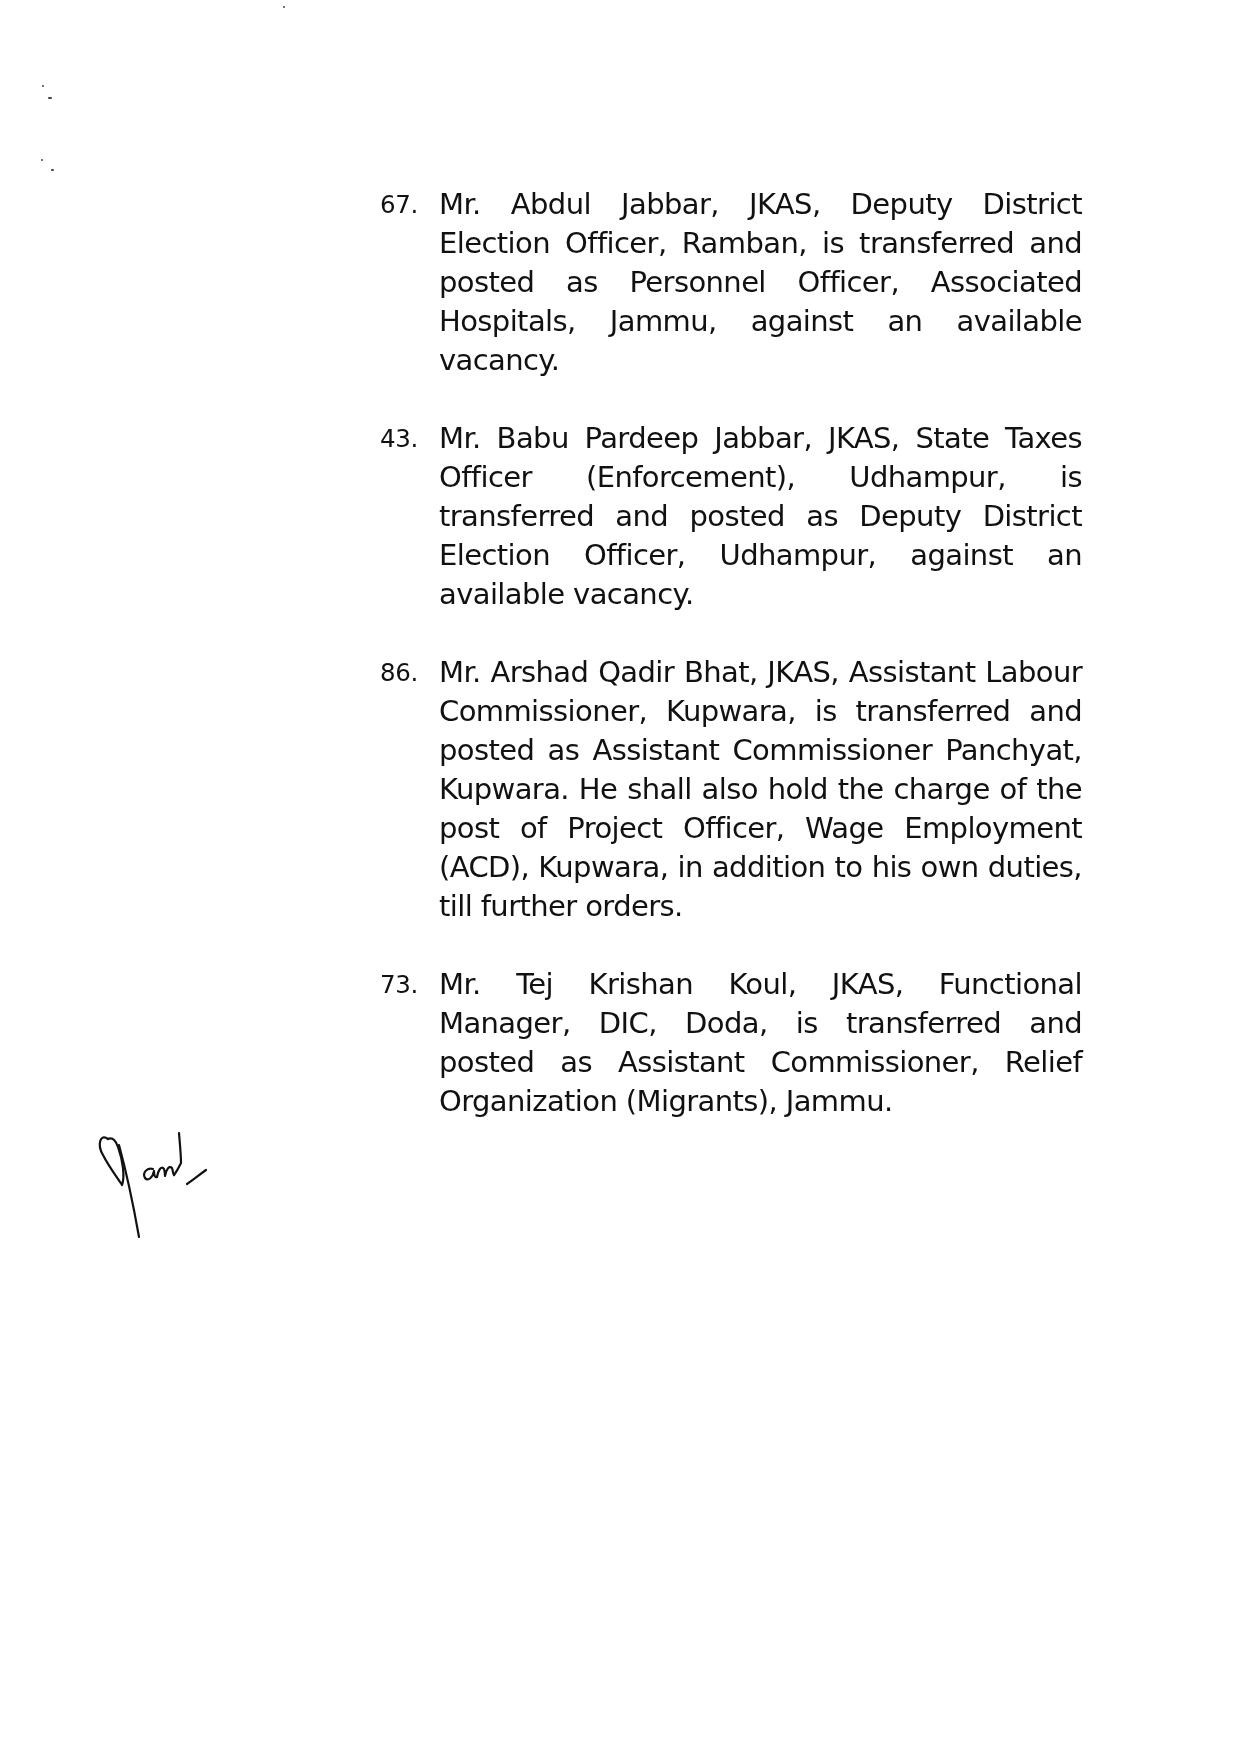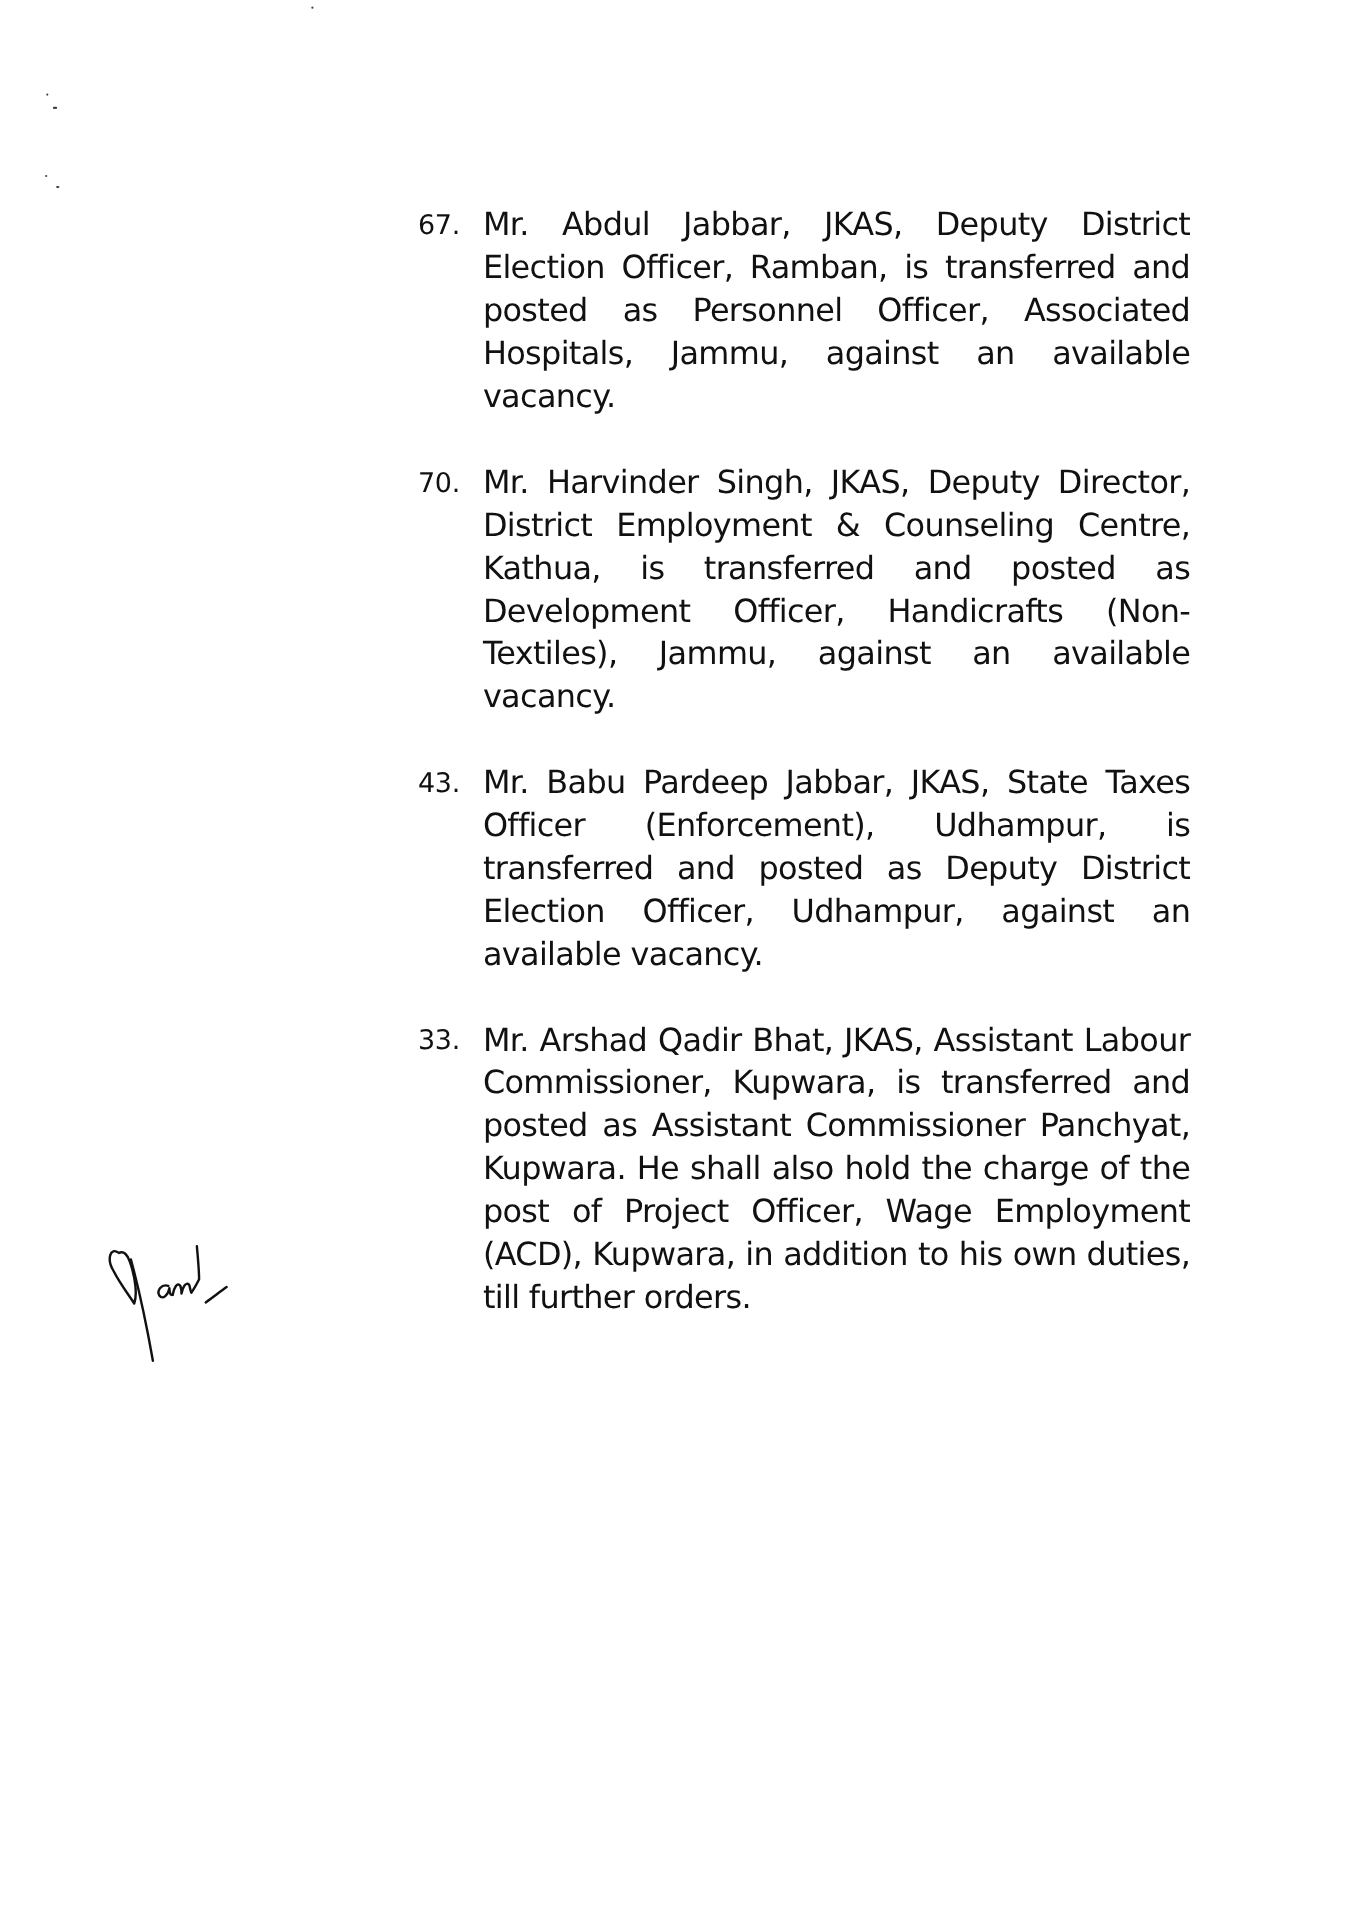--- a/index.html
+++ b/index.html
@@ -76,30 +76,30 @@
   <div class="speck" style="left:48px;top:97px;width:4px;height:2px;"></div>
   <div class="speck" style="left:41px;top:159px;width:2px;height:2px;"></div>
   <div class="speck" style="left:51px;top:169px;width:3px;height:2px;"></div>
 
   <ol class="orders">
     <li class="order-item">
       <span class="order-num">67.</span>
       <span class="order-text">Mr. Abdul Jabbar, JKAS, Deputy District Election Officer, Ramban, is transferred and posted as Personnel Officer, Associated Hospitals, Jammu, against an available vacancy.</span>
     </li>
     <li class="order-item">
-      <span class="order-num">70.</span>
-      <span class="order-text">Mr. Harvinder Singh, JKAS, Deputy Director, District Employment &amp; Counseling Centre, Kathua, is transferred and posted as Development Officer, Handicrafts (Non-Textiles), Jammu, against an available vacancy.</span>
-    </li>
-    <li class="order-item">
       <span class="order-num">43.</span>
       <span class="order-text">Mr. Babu Pardeep Jabbar, JKAS, State Taxes Officer (Enforcement), Udhampur, is transferred and posted as Deputy District Election Officer, Udhampur, against an available vacancy.</span>
     </li>
     <li class="order-item">
-      <span class="order-num">33.</span>
+      <span class="order-num">86.</span>
       <span class="order-text">Mr. Arshad Qadir Bhat, JKAS, Assistant Labour Commissioner, Kupwara, is transferred and posted as Assistant Commissioner Panchyat, Kupwara. He shall also hold the charge of the post of Project Officer, Wage Employment (ACD), Kupwara, in addition to his own duties, till further orders.</span>
+    </li>
+    <li class="order-item">
+      <span class="order-num">73.</span>
+      <span class="order-text">Mr. Tej Krishan Koul, JKAS, Functional Manager, DIC, Doda, is transferred and posted as Assistant Commissioner, Relief Organization (Migrants), Jammu.</span>
     </li>
   </ol>
 
   <svg class="signature" viewBox="0 0 120 115" xmlns="http://www.w3.org/2000/svg">
     <g fill="none" stroke="#111111" stroke-width="2.2" stroke-linecap="round" stroke-linejoin="round">
 
       <path d="M13 14 C 5 8, 2 20, 8 30 C 14 42, 22 52, 27 60 C 30 52, 28 36, 23 22 C 21 16, 18 12, 13 14"></path>
 
       <path d="M24 20 C 30 42, 38 78, 44 112"></path>
 

